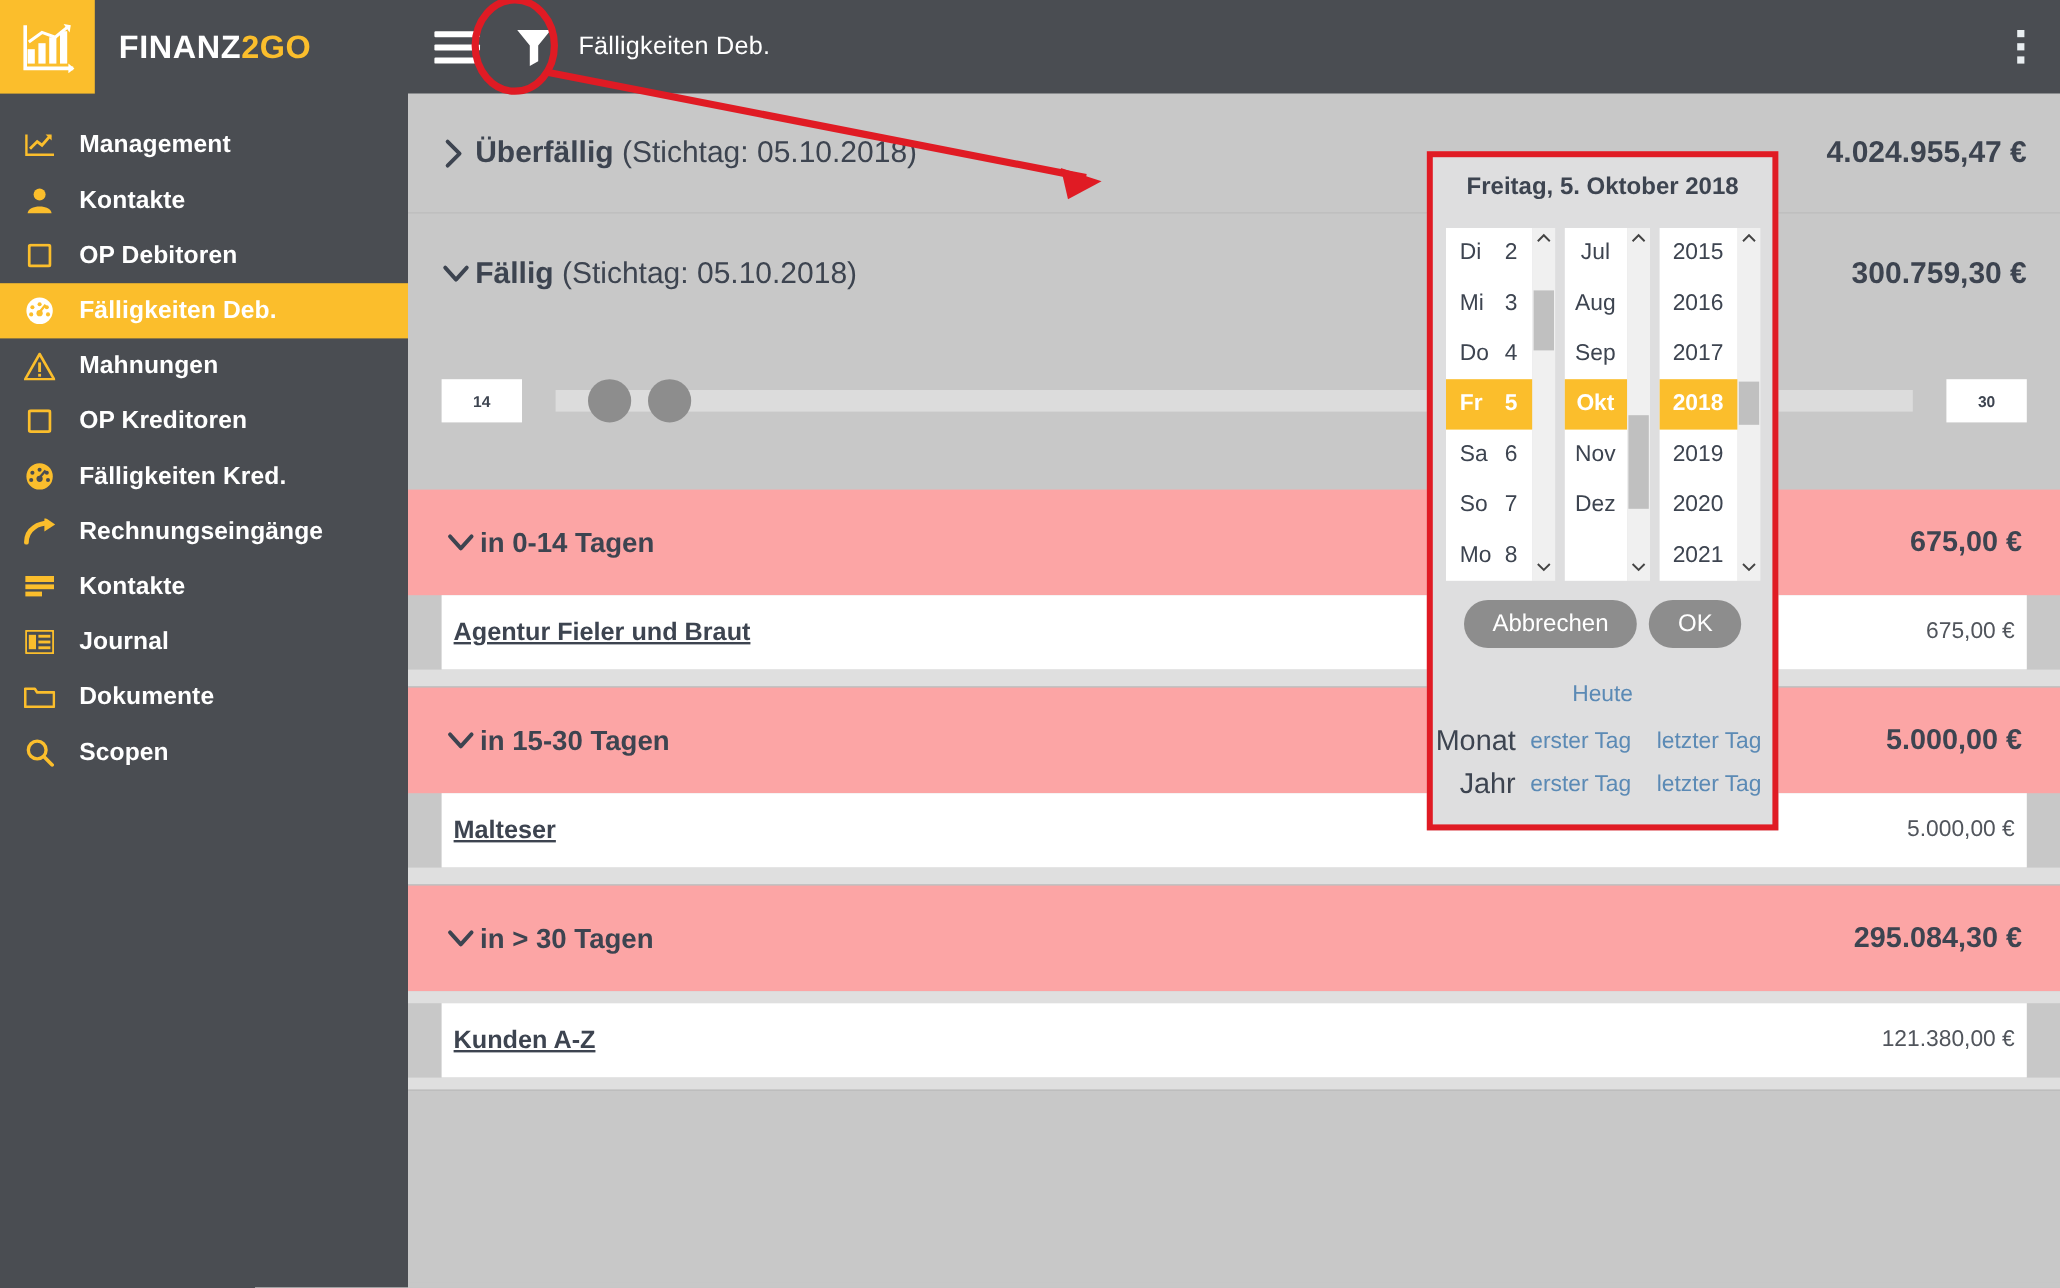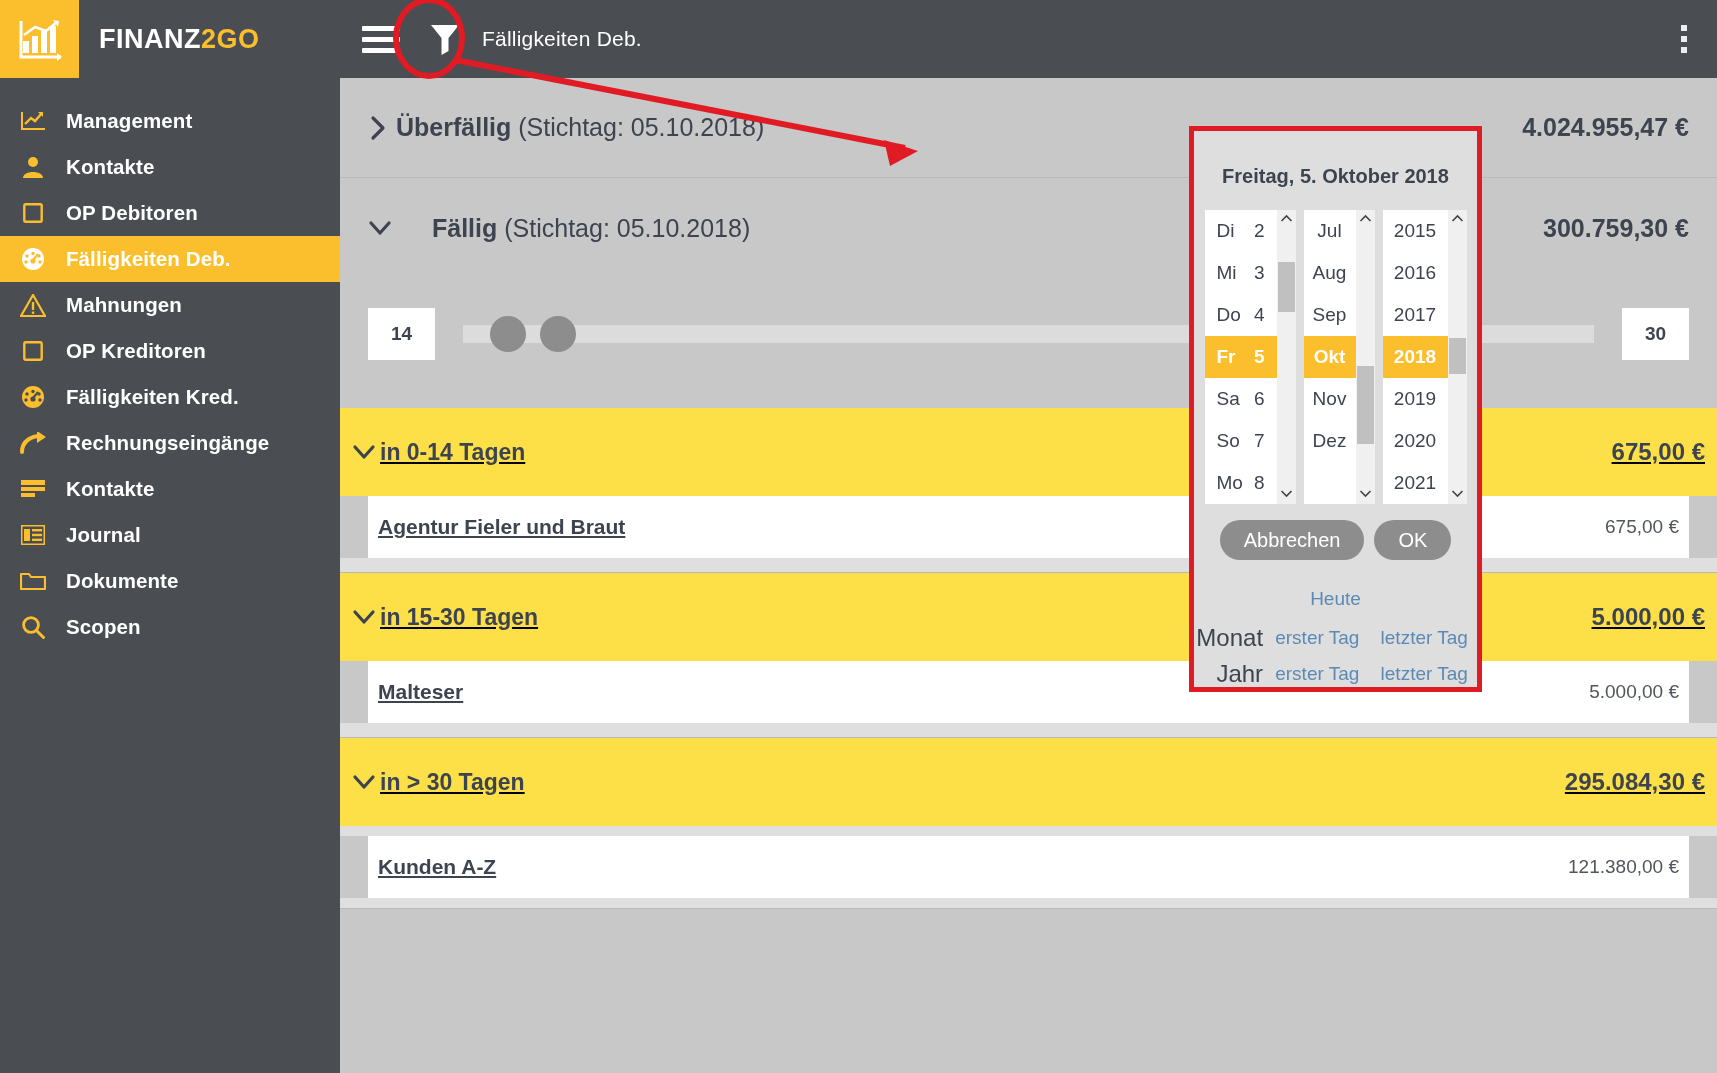--- a/index.html
+++ b/index.html
@@ -109,40 +109,40 @@
     font-size: 25px; font-weight: bold; color: #3d4450;
     white-space: nowrap;
   }
 
   
   .slider-strip {
     height: 112px; display: flex; align-items: center;
     padding: 0 28px; background: #c8c8c8;
   }
   .num-box {
-    width: 67px; height: 52px; background: #ffffff;
+    width: 67px; height: 36px; background: #ffffff;
     display: flex; align-items: center; justify-content: center;
-    font-size: 19px; font-weight: bold; color: #3d4450;
+    font-size: 13px; font-weight: bold; color: #3d4450;
     flex: 0 0 67px;
   }
   .slider-track {
     position: relative; flex: 1 1 auto;
     height: 18px; background: #dcdcdc;
     margin: 0 28px;
   }
   .slider-thumb {
     position: absolute; top: 50%; transform: translate(-50%, -50%);
     width: 36px; height: 36px; border-radius: 50%;
     background: #8d8d8d; cursor: pointer;
   }
 
   
   .bucket-head {
     height: 88px; display: flex; align-items: center;
-    padding: 0 12px; background: #fde047; text-decoration: underline;
+    padding: 0 32px; background: #fca5a5;
   }
   .bucket-head .chev { width: 28px; flex: 0 0 28px; color: #3d4450; display: flex; align-items: center; }
   .bucket-head .bh-title { font-size: 23px; font-weight: bold; color: #3d4450; white-space: nowrap; }
   .bucket-head .bh-amount { margin-left: auto; font-size: 24px; font-weight: bold; color: #3d4450; }
 
   .detail-row {
     height: 62px; margin: 0 28px;
     background: #ffffff;
     display: flex; align-items: center;
     padding: 0 10px;
@@ -160,21 +160,21 @@
     position: absolute;
     left: 849px; top: 126px;
     width: 293px; height: 566px;
     background: #dededf;
     border: 5px solid #e01b24;
     z-index: 40;
   }
   .dp-title {
     text-align: center;
     font-size: 20px; font-weight: bold; color: #3d4450;
-    margin-top: 34px;
+    margin-top: 14px;
   }
   .dp-cols { display: flex; justify-content: center; gap: 8px; margin-top: 22px; }
   .dp-col { display: flex; }
   .dp-list {
     background: #ffffff;
     width: 72px;
     padding: 0;
   }
   .dp-list.w-day { width: 72px; }
   .dp-list.w-month { width: 52px; }
@@ -413,21 +413,21 @@
       <div class="grp-row">
         <span class="chev">
           <svg width="20" height="26" viewBox="0 0 20 26">
               <path d="M5 3 L15 13 L5 23" stroke="currentColor" stroke-width="3.2" fill="none" stroke-linecap="round" stroke-linejoin="round"></path>
             </svg>
         </span>
         <span class="grp-title"><b>Überfällig</b><span class="sub"> (Stichtag: 05.10.2018)</span></span>
         <span class="grp-amount">4.024.955,47 €</span>
       </div>
 
-      <div class="grp-row" style="border-bottom:none;gap:36px;">
+      <div class="grp-row" style="border-bottom:none;">
         <span class="chev">
           <svg width="24" height="20" viewBox="0 0 24 20">
               <path d="M3 5 L12 15 L21 5" stroke="currentColor" stroke-width="3.2" fill="none" stroke-linecap="round" stroke-linejoin="round"></path>
             </svg>
         </span>
         <span class="grp-title"><b>Fällig</b><span class="sub"> (Stichtag: 05.10.2018)</span></span>
         <span class="grp-amount">300.759,30 €</span>
       </div>
 
       <div class="slider-strip">

